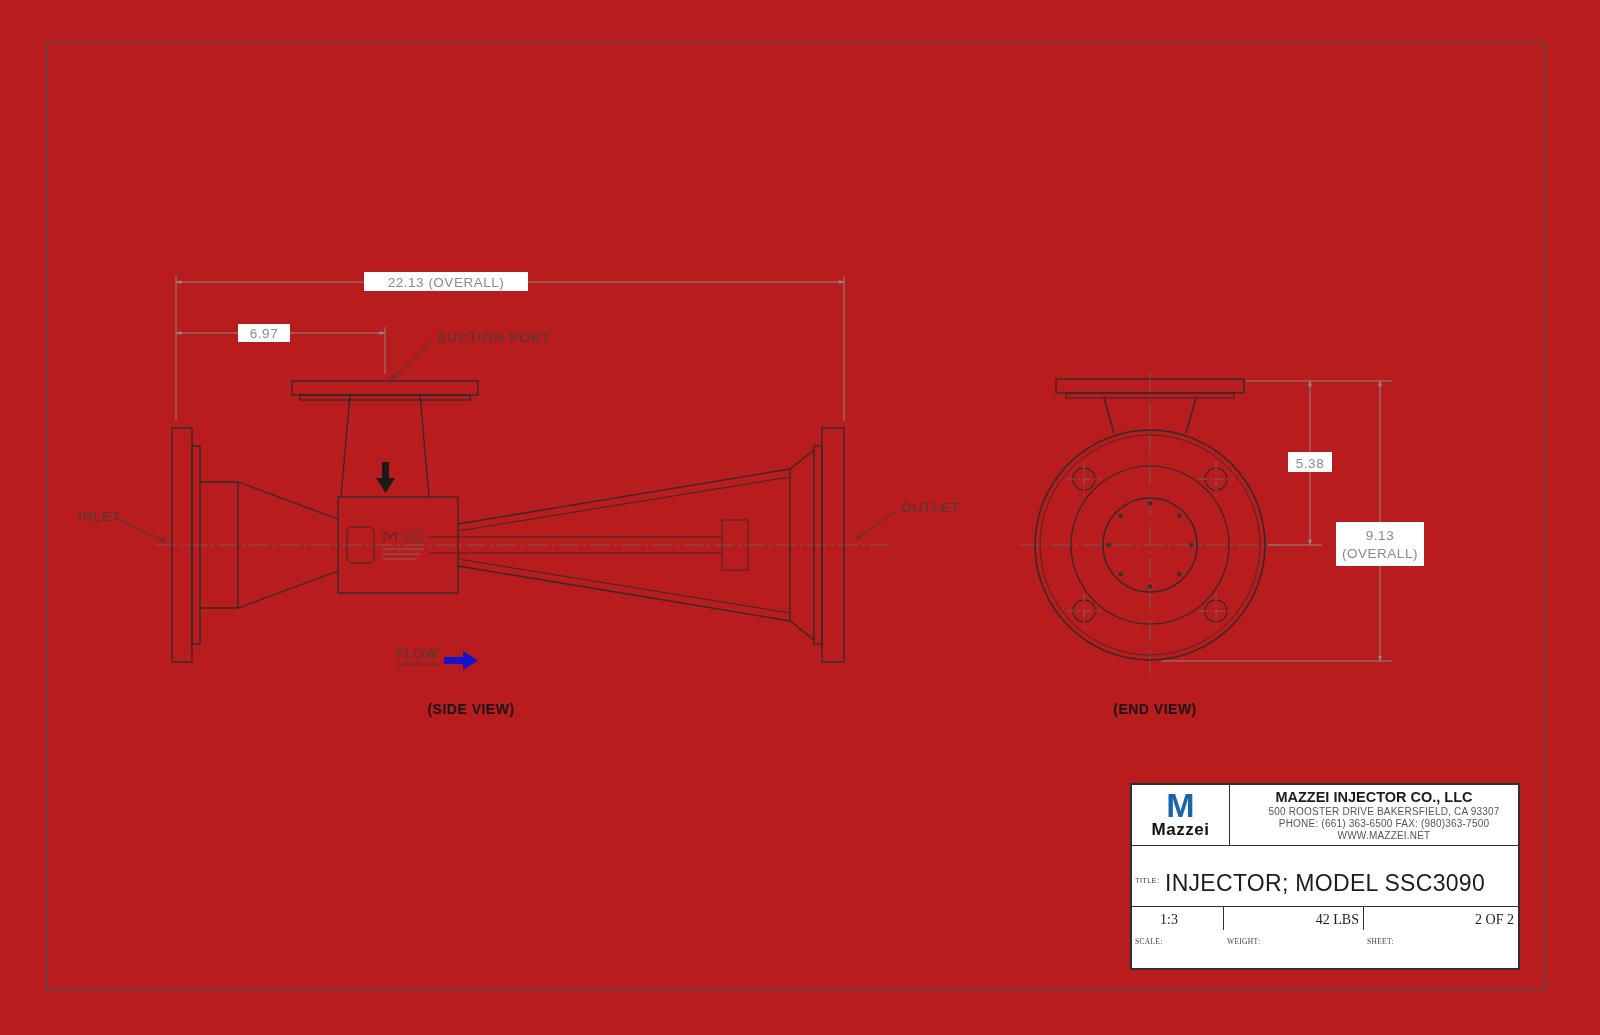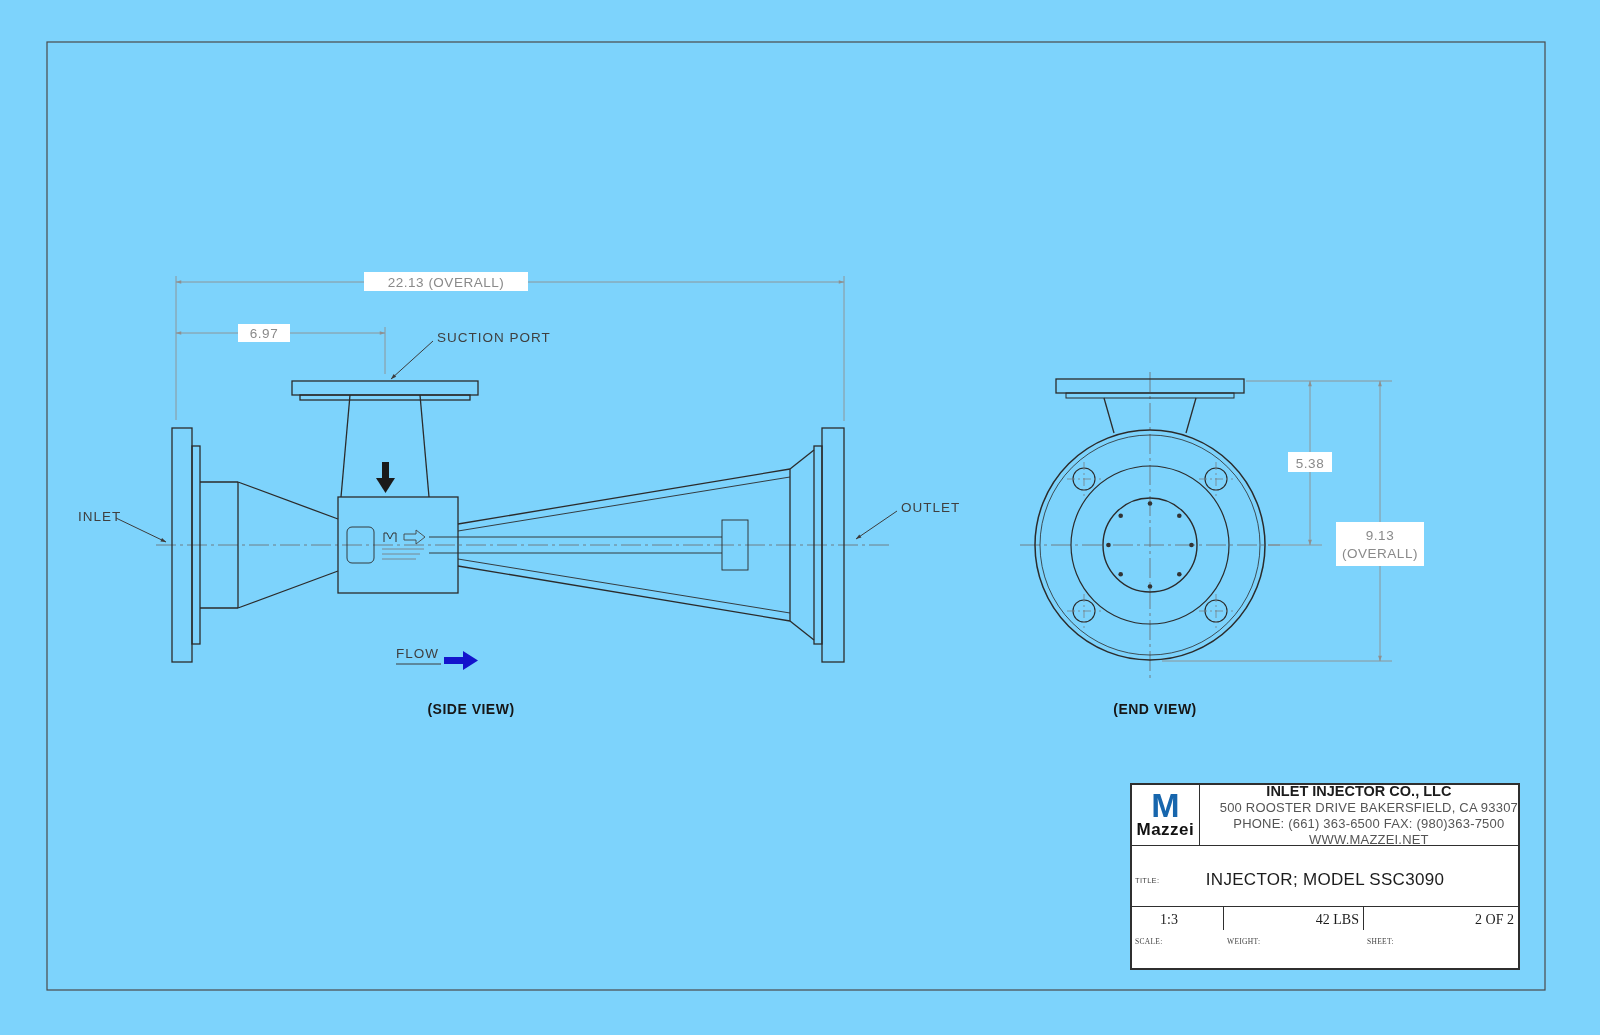--- a/index.html
+++ b/index.html
@@ -1,38 +1,38 @@
 <!DOCTYPE html>
 <html><head>
 <meta charset="utf-8">
 <style>
   html,body { margin:0; padding:0; background:#e8e8e8; }
   .sheet {
-    position:relative; width:1600px; height:1035px; background:#7dd3fc;
+    position:relative; width:1600px; height:1035px; background:#b91c1c;
     font-family:"Liberation Sans", sans-serif; overflow:hidden;
   }
   svg text { font-family:"Liberation Sans", sans-serif; }
   .dim-text { fill:#8a8a8a; font-size:13.5px; letter-spacing:0.5px; }
   .label-text { fill:#3f3f3f; font-size:13.5px; letter-spacing:1px; }
   .caption-text { fill:#161616; font-size:14px; font-weight:bold; letter-spacing:0.5px; }
 
   
   .tb { position:absolute; left:1130px; top:783px; width:390px; height:187px;
         border:2px solid #2f2f2f; background:#fff; box-sizing:border-box; color:#1c1c1c; }
   .tb-row-header { display:flex; height:60px; border-bottom:1.4px solid #2f2f2f; }
   .logo-cell { width:97px; border-right:1.4px solid #2f2f2f; display:flex; flex-direction:column;
                align-items:center; justify-content:center; }
   .logo-m { color:#1766ad; font-weight:bold; font-size:34px; line-height:30px; }
   .logo-word { font-weight:bold; font-size:17px; letter-spacing:0.5px; color:#111; }
   .company-cell { flex:1; display:flex; flex-direction:column; align-items:center; justify-content:center; gap:1px; }
   .company-name { font-weight:bold; font-size:14.5px; white-space:nowrap; }
-  .company-line { font-size:13px; color:#555; letter-spacing:0.2px; white-space:nowrap;margin-left:20px; }
+  .company-line { font-size:10px; color:#555; letter-spacing:0.2px; white-space:nowrap;margin-left:20px; }
   .tb-row-title { position:relative; height:60px; border-bottom:1.4px solid #2f2f2f; }
   .cell-label { position:absolute; top:2px; left:3px; font-size:7.5px; color:#444; letter-spacing:0.3px;margin-top:28px; }
-  .title-value { text-align:center; font-size:17px; padding-top:24px; letter-spacing:0.3px; }
+  .title-value { text-align:center; font-size:23px; padding-top:24px; letter-spacing:0.3px; }
   .tb-row-info1 { display:flex; height:38px; border-bottom:1.4px solid #2f2f2f; }
   .tb-row-info2 { display:flex; height:23px;font-family:Liberation Serif, serif; }
   .tb-cell { position:relative; border-right:1.4px solid #2f2f2f; box-sizing:border-box; }
   .tb-cell:last-child { border-right:none; }
   .c-size { width:36px; } .c-job { width:102px; } .c-dwg { flex:1; } .c-rev { width:38px; }
   .c-scale { width:92px; } .c-weight { width:140px; } .c-sheet { flex:1; }
   .v-center { text-align:center; padding-top:15px; font-size:14px; }
   .v-size { text-align:center; padding-top:12px; font-size:15px; font-weight:bold; }
   .v-dwg { text-align:center; padding-top:14px; font-size:15px; letter-spacing:0.3px; }
   .v-bl { position:absolute; bottom:2px; left:28px; font-size:14px; }
@@ -201,21 +201,21 @@
   </svg>
 
   
   <div class="tb">
     <div class="tb-row-header">
       <div class="logo-cell">
         <div class="logo-m">M</div>
         <div class="logo-word">Mazzei</div>
       </div>
       <div class="company-cell">
-        <div class="company-name">INLET INJECTOR CO., LLC</div>
+        <div class="company-name">MAZZEI INJECTOR CO., LLC</div>
         <div class="company-line">500 ROOSTER DRIVE BAKERSFIELD, CA 93307</div>
         <div class="company-line">PHONE: (661) 363-6500  FAX: (980)363-7500</div>
         <div class="company-line">WWW.MAZZEI.NET</div>
       </div>
     </div>
 
     <div class="tb-row-title">
       <div class="cell-label">TITLE:</div>
       <div class="title-value">INJECTOR; MODEL SSC3090</div>
     </div>

